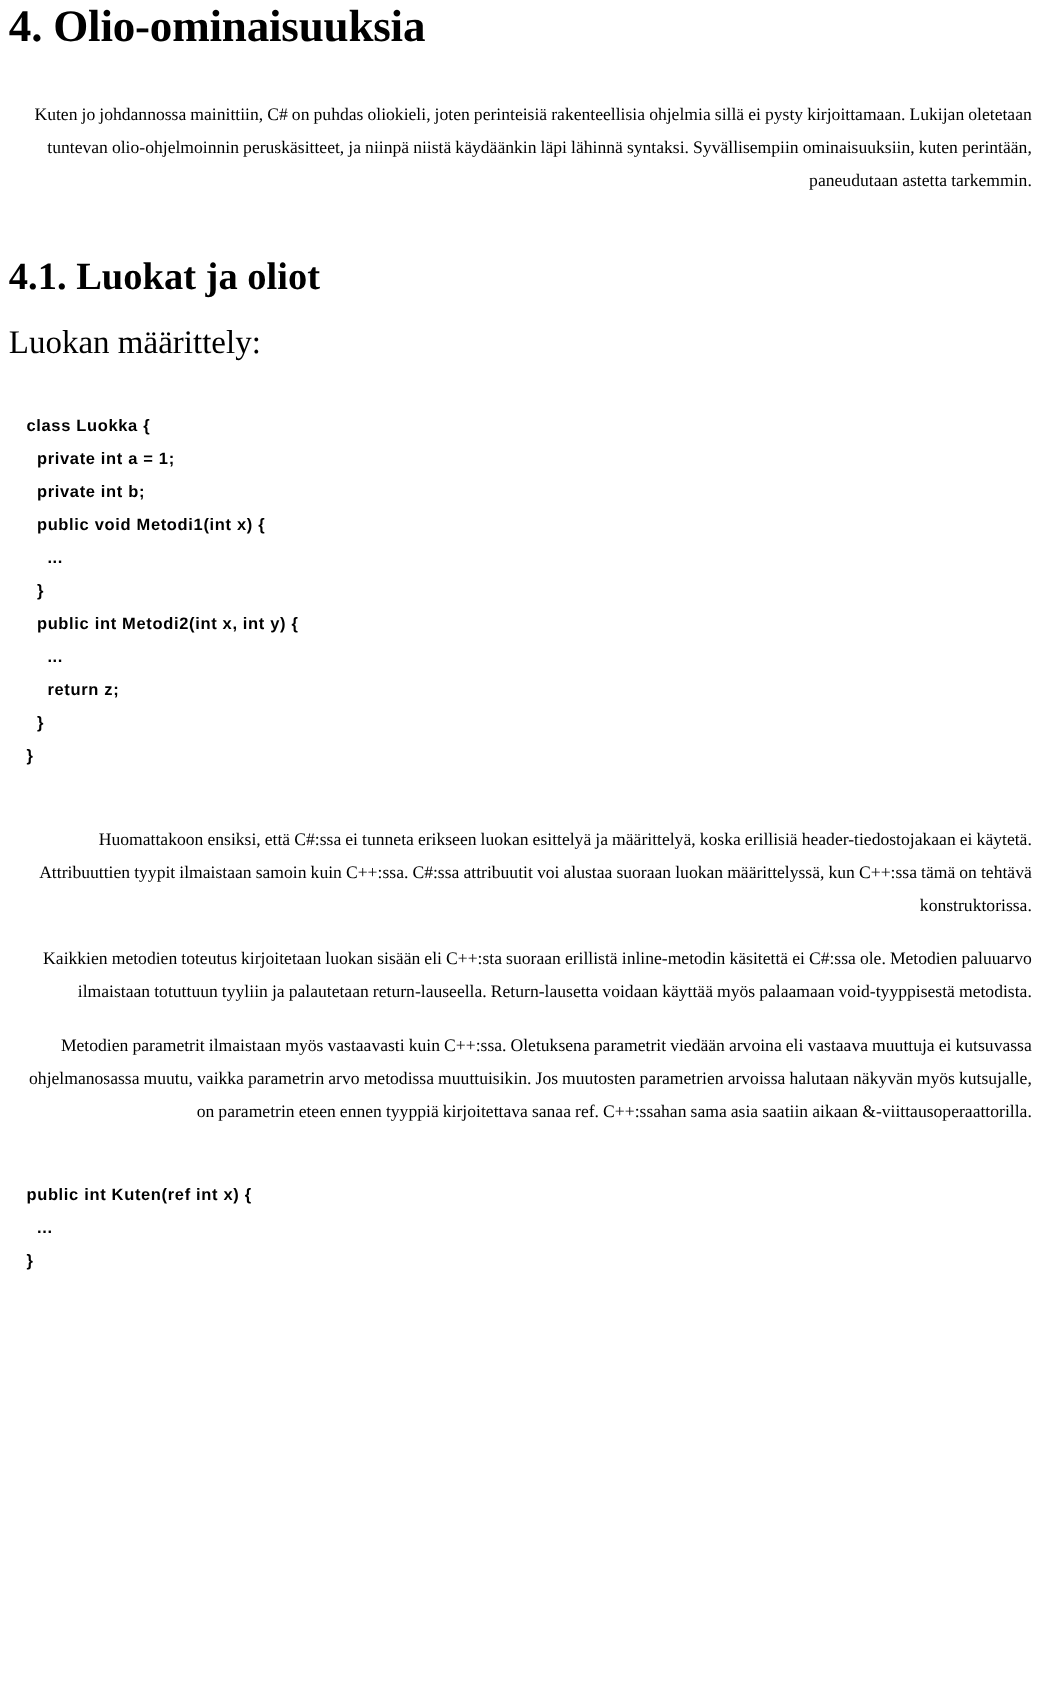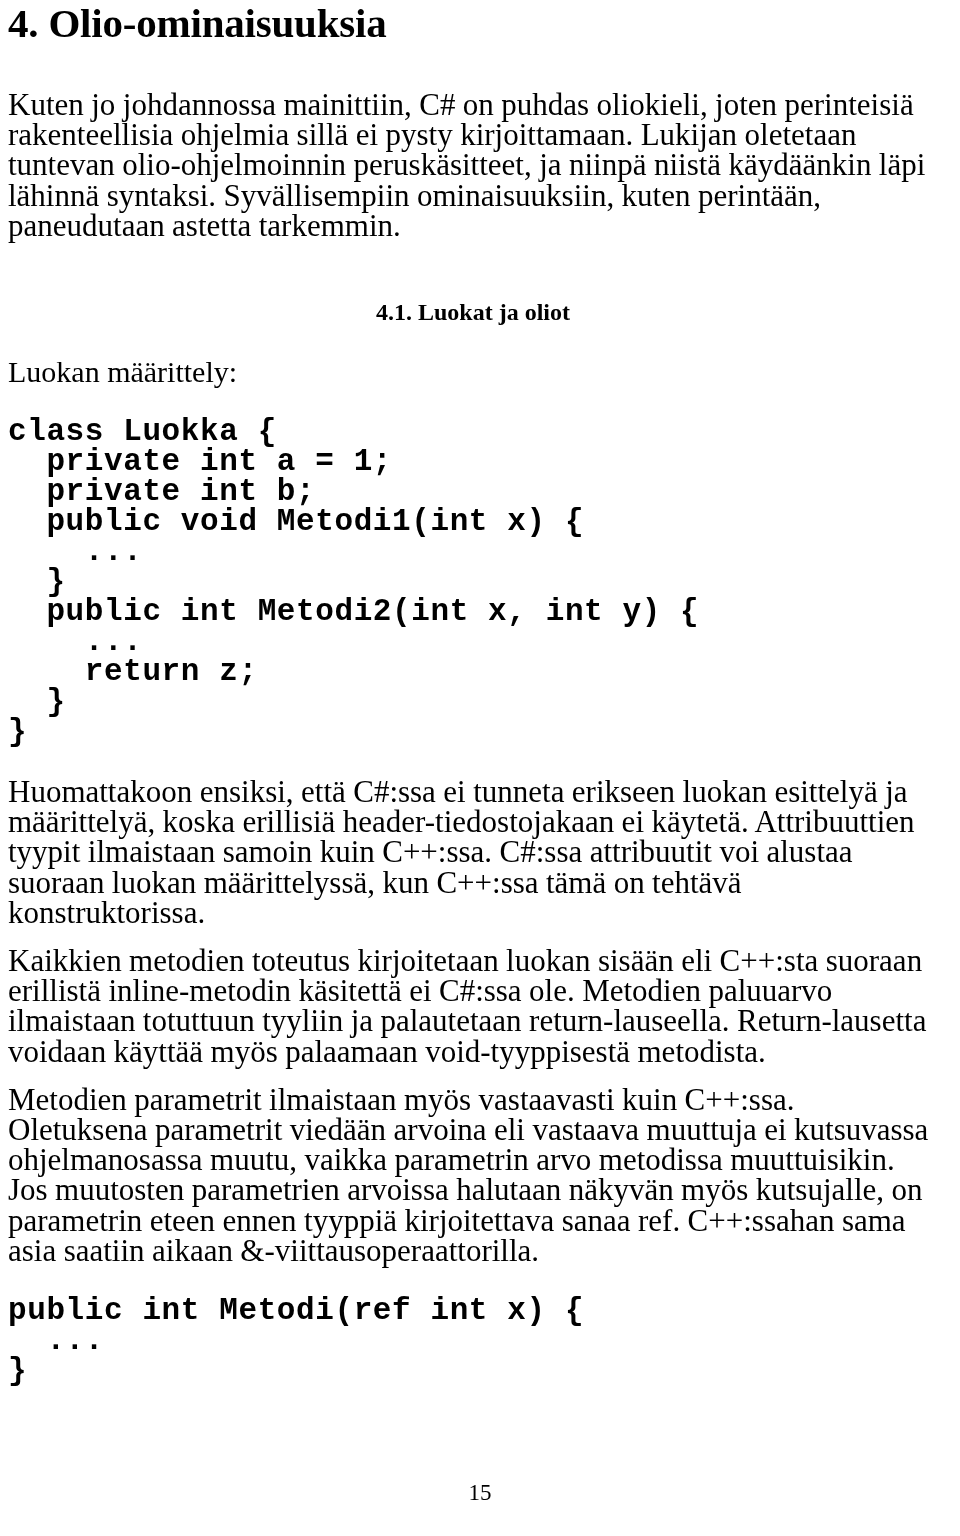--- a/index.html
+++ b/index.html
@@ -39,52 +39,51 @@
     line-height: 46px;
     margin: 0;
     padding: 0;
     letter-spacing: -0.2px;
     white-space: nowrap;
   }
 
   h2.section-title {
     font-family: "Liberation Serif", "DejaVu Serif", serif;
     font-weight: bold;
-    font-size: 24px;
+    font-size: 35px;
     line-height: 30px;
     margin: 0;
     padding: 0;
     white-space: nowrap;
-    text-align: center;
   }
 
   p.body-text {
     font-family: "Liberation Serif", "DejaVu Serif", serif;
-    font-size: 31px;
+    font-size: 16px;
     line-height: 30.2px;
     margin: 0;
     padding: 0;
-    text-align: left;
+    text-align: right;
     word-spacing: -0.3px;
   }
 
   p.lead-in {
     font-family: "Liberation Serif", "DejaVu Serif", serif;
     font-size: 30px;
     line-height: 30px;
     margin: 0;
     padding: 0;
   }
 
   pre.code-block {
-    font-family: Liberation Mono, monospace;
+    font-family: Liberation Sans, sans-serif;
     font-weight: bold;
-    font-size: 31px;
+    font-size: 15px;
     line-height: 30px;
-    margin: 0;
+    margin: 16px;
     padding: 0;
     white-space: pre;
     letter-spacing: 0.6px;
   }
 
   .spacer-1  { height: 18px; }
   .spacer-2  { height: 30px; }
   .spacer-3  { height: 44px; }
   .spacer-4  { height: 56px; }
 
@@ -141,21 +140,20 @@
     <div class="spacer-1"></div>
 
     <p class="body-text">Kaikkien metodien toteutus kirjoitetaan luokan sisään eli C++:sta suoraan erillistä inline-metodin käsitettä ei C#:ssa ole. Metodien paluuarvo ilmaistaan totuttuun tyyliin ja palautetaan return-lauseella. Return-lausetta voidaan käyttää myös palaamaan void-tyyppisestä metodista.</p>
 
     <div class="spacer-1"></div>
 
     <p class="body-text">Metodien parametrit ilmaistaan myös vastaavasti kuin C++:ssa. Oletuksena parametrit viedään arvoina eli vastaava muuttuja ei kutsuvassa ohjelmanosassa muutu, vaikka parametrin arvo metodissa muuttuisikin. Jos muutosten parametrien arvoissa halutaan näkyvän myös kutsujalle, on parametrin eteen ennen tyyppiä kirjoitettava sanaa ref. C++:ssahan sama asia saatiin aikaan &amp;-viittausoperaattorilla.</p>
 
     <div class="spacer-2"></div>
 
-    <pre class="code-block">public int Metodi(ref int x) {
+    <pre class="code-block">public int Kuten(ref int x) {
   ...
 }</pre>
 
   </div>
 
-  <div class="page-number">15</div>
 
 </div>
 
 </body></html>

